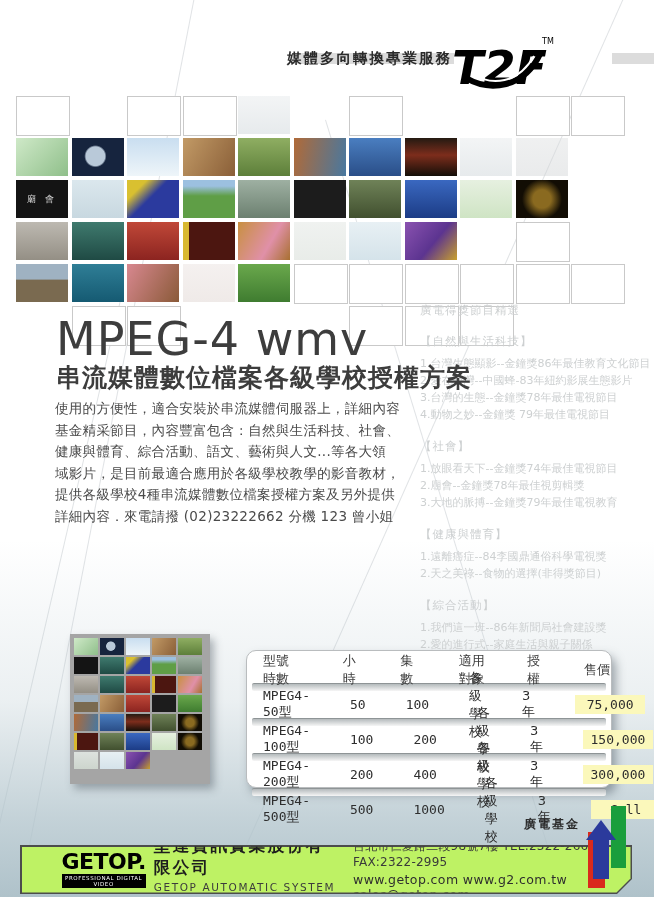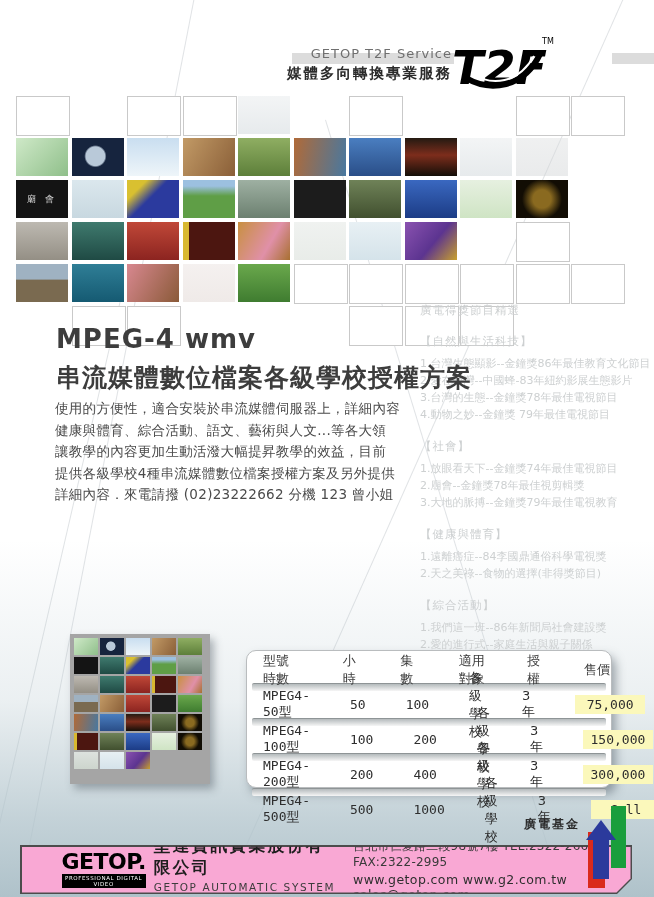--- a/index.html
+++ b/index.html
@@ -20,21 +20,21 @@
   #hdr-text .l2{font-size:14.5px;color:#2b2b2b;font-weight:bold;letter-spacing:2px;margin-top:3px;}
   #t2f-logo{position:absolute;left:452px;top:34px;width:104px;height:66px;z-index:2;}
   
   .cell{position:absolute;width:52px;height:38px;z-index:1;}
   .cell.e{background:#ffffff;border:1px solid #c9c9c9;}
   .cell.i,.cell.f{display:flex;align-items:center;justify-content:center;overflow:hidden;}
   .cell.f{opacity:.45;}
   .cell .ctx{font-size:9px;letter-spacing:3px;}
   
   #title{position:absolute;left:56px;top:318px;z-index:3;color:#3d3d3d;}
-  #title .t1{font-size:26px;font-weight:700;letter-spacing:1px;line-height:42px;}
+  #title .t1{font-size:46px;font-weight:400;letter-spacing:1px;line-height:42px;}
   #title .t2{font-size:25px;font-weight:bold;letter-spacing:1px;margin-top:1px;}
   #body-text{position:absolute;left:55px;top:398px;width:345px;z-index:3;color:#4a4a4a;}
   #body-text .bl{font-size:13.5px;line-height:21.5px;white-space:nowrap;letter-spacing:.3px;}
   
   #awards{position:absolute;left:420px;top:303px;width:400px;z-index:1;color:#cdd0d1;}
   #awards .aw-title{font-size:11.5px;letter-spacing:1px;margin-bottom:10px;}
   #awards .aw-head{font-size:11.5px;letter-spacing:1px;margin:16px 0 6px 0;}
   #awards .aw-item{font-size:11px;line-height:17px;white-space:nowrap;}
   
   #mosaic{position:absolute;left:70px;top:634px;width:140px;height:150px;background:#a5a5a5;
@@ -65,21 +65,21 @@
   #fund-red{position:absolute;left:3px;top:26px;width:17px;height:56px;background:#da2a1c;}
   #fund-green{position:absolute;left:26px;top:0px;width:15px;height:62px;background:#1a9e3c;}
   #fund-arrow-head{position:absolute;left:1px;top:14px;width:0;height:0;
         border-left:15px solid transparent;border-right:15px solid transparent;
         border-bottom:20px solid #2b3a9c;}
   #fund-arrow-stem{position:absolute;left:8px;top:33px;width:16px;height:40px;background:#2b3a9c;}
   
   #footer-wrap{position:absolute;left:20px;top:845px;width:612px;height:49px;z-index:3;
         clip-path:polygon(0 0,100% 0,100% calc(100% - 15px),calc(100% - 15px) 100%,0 100%);
         background:#4c4c4c;}
-  #footer-in{position:absolute;left:1.5px;top:1.5px;right:1.5px;bottom:1.5px;background:#f9a8d4;
+  #footer-in{position:absolute;left:1.5px;top:1.5px;right:1.5px;bottom:1.5px;background:#bef264;
         clip-path:polygon(0 0,100% 0,100% calc(100% - 14px),calc(100% - 14px) 100%,0 100%);
         display:flex;align-items:center;}
   #getop-logo{margin-left:40px;width:102px;}
   #getop-logo .gname{font-size:22px;font-weight:900;letter-spacing:-.5px;color:#000;line-height:20px;}
   #getop-logo .gbar{margin-top:2px;background:#000;color:#fff;font-size:5.5px;letter-spacing:.6px;
         text-align:center;padding:1px 0;}
   #getop-co{margin-left:8px;}
   #getop-co .co-zh{font-size:16.5px;font-weight:bold;color:#1e1e1e;letter-spacing:2.5px;}
   #getop-co .co-en{font-size:10.5px;color:#3c3c3c;letter-spacing:1.6px;margin-top:2px;}
   #getop-contact{margin-left:14px;}
@@ -93,21 +93,20 @@
 
   <div class="diag" style="left:205px;top:-60px;transform:rotate(11deg);"></div>
   <div class="diag" style="left:640px;top:-40px;transform:rotate(24deg);"></div>
   <div class="diag" style="left:325px;top:120px;transform:rotate(-17deg);"></div>
   <div class="diag" style="left:120px;top:300px;transform:rotate(13deg);"></div>
   <div id="bg-bottom"></div>
 
   <div id="hdr-bar-l"></div>
   <div id="hdr-bar-r"></div>
   <div id="hdr-text">
-    <div class="l1">GETOP T2F Service</div>
     <div class="l2">媒體多向轉換專業服務</div>
   </div>
   <div id="t2f-logo">
     <svg width="104" height="66" viewBox="0 0 104 66">
       <text x="0" y="50" font-family="DejaVu Sans" font-size="46" font-weight="bold" font-style="italic" fill="#000">T2F</text>
       <path d="M14 44 C 38 58, 72 54, 88 20" stroke="#000" stroke-width="6" fill="none"></path>
       <path d="M20 40 C 40 52, 66 50, 82 22" stroke="#fff" stroke-width="2" fill="none"></path>
       <text x="90" y="10" font-family="DejaVu Sans" font-size="8" fill="#000">TM</text>
     </svg>
   </div>
@@ -190,22 +189,23 @@
       </div>
   </div>
 
   <div id="title">
     <div class="t1">MPEG-4 wmv</div>
     <div class="t2">串流媒體數位檔案各級學校授權方案</div>
   </div>
 
   <div id="body-text">
       <div class="bl">使用的方便性，適合安裝於串流媒體伺服器上，詳細內容</div>
+      <div class="bl">基金精采節目，內容豐富包含：自然與生活科技、社會、</div>
       <div class="bl">健康與體育、綜合活動、語文、藝術與人文...等各大領</div>
-      <div class="bl">讓教學的內容更加生動活潑大幅提昇教學的效益，目前</div>
+      <div class="bl">域影片，是目前最適合應用於各級學校教學的影音教材，</div>
       <div class="bl">提供各級學校4種串流媒體數位檔案授權方案及另外提供</div>
       <div class="bl">詳細內容．來電請撥 (02)23222662 分機 123 曾小姐</div>
     </div>
 
   <div id="mosaic">
       <div class="mrow">
         <div class="mtile" style="background: linear-gradient(135deg, rgb(207, 233, 200), rgb(143, 191, 138));"></div>
         <div class="mtile" style="background: radial-gradient(circle at 45% 48%, rgb(185, 201, 217) 0px, rgb(185, 201, 217) 27%, rgb(22, 36, 62) 32%);"></div>
         <div class="mtile" style="background: linear-gradient(rgb(201, 222, 240), rgb(238, 245, 249));"></div>
         <div class="mtile" style="background: linear-gradient(120deg, rgb(194, 154, 102), rgb(138, 95, 56));"></div>

